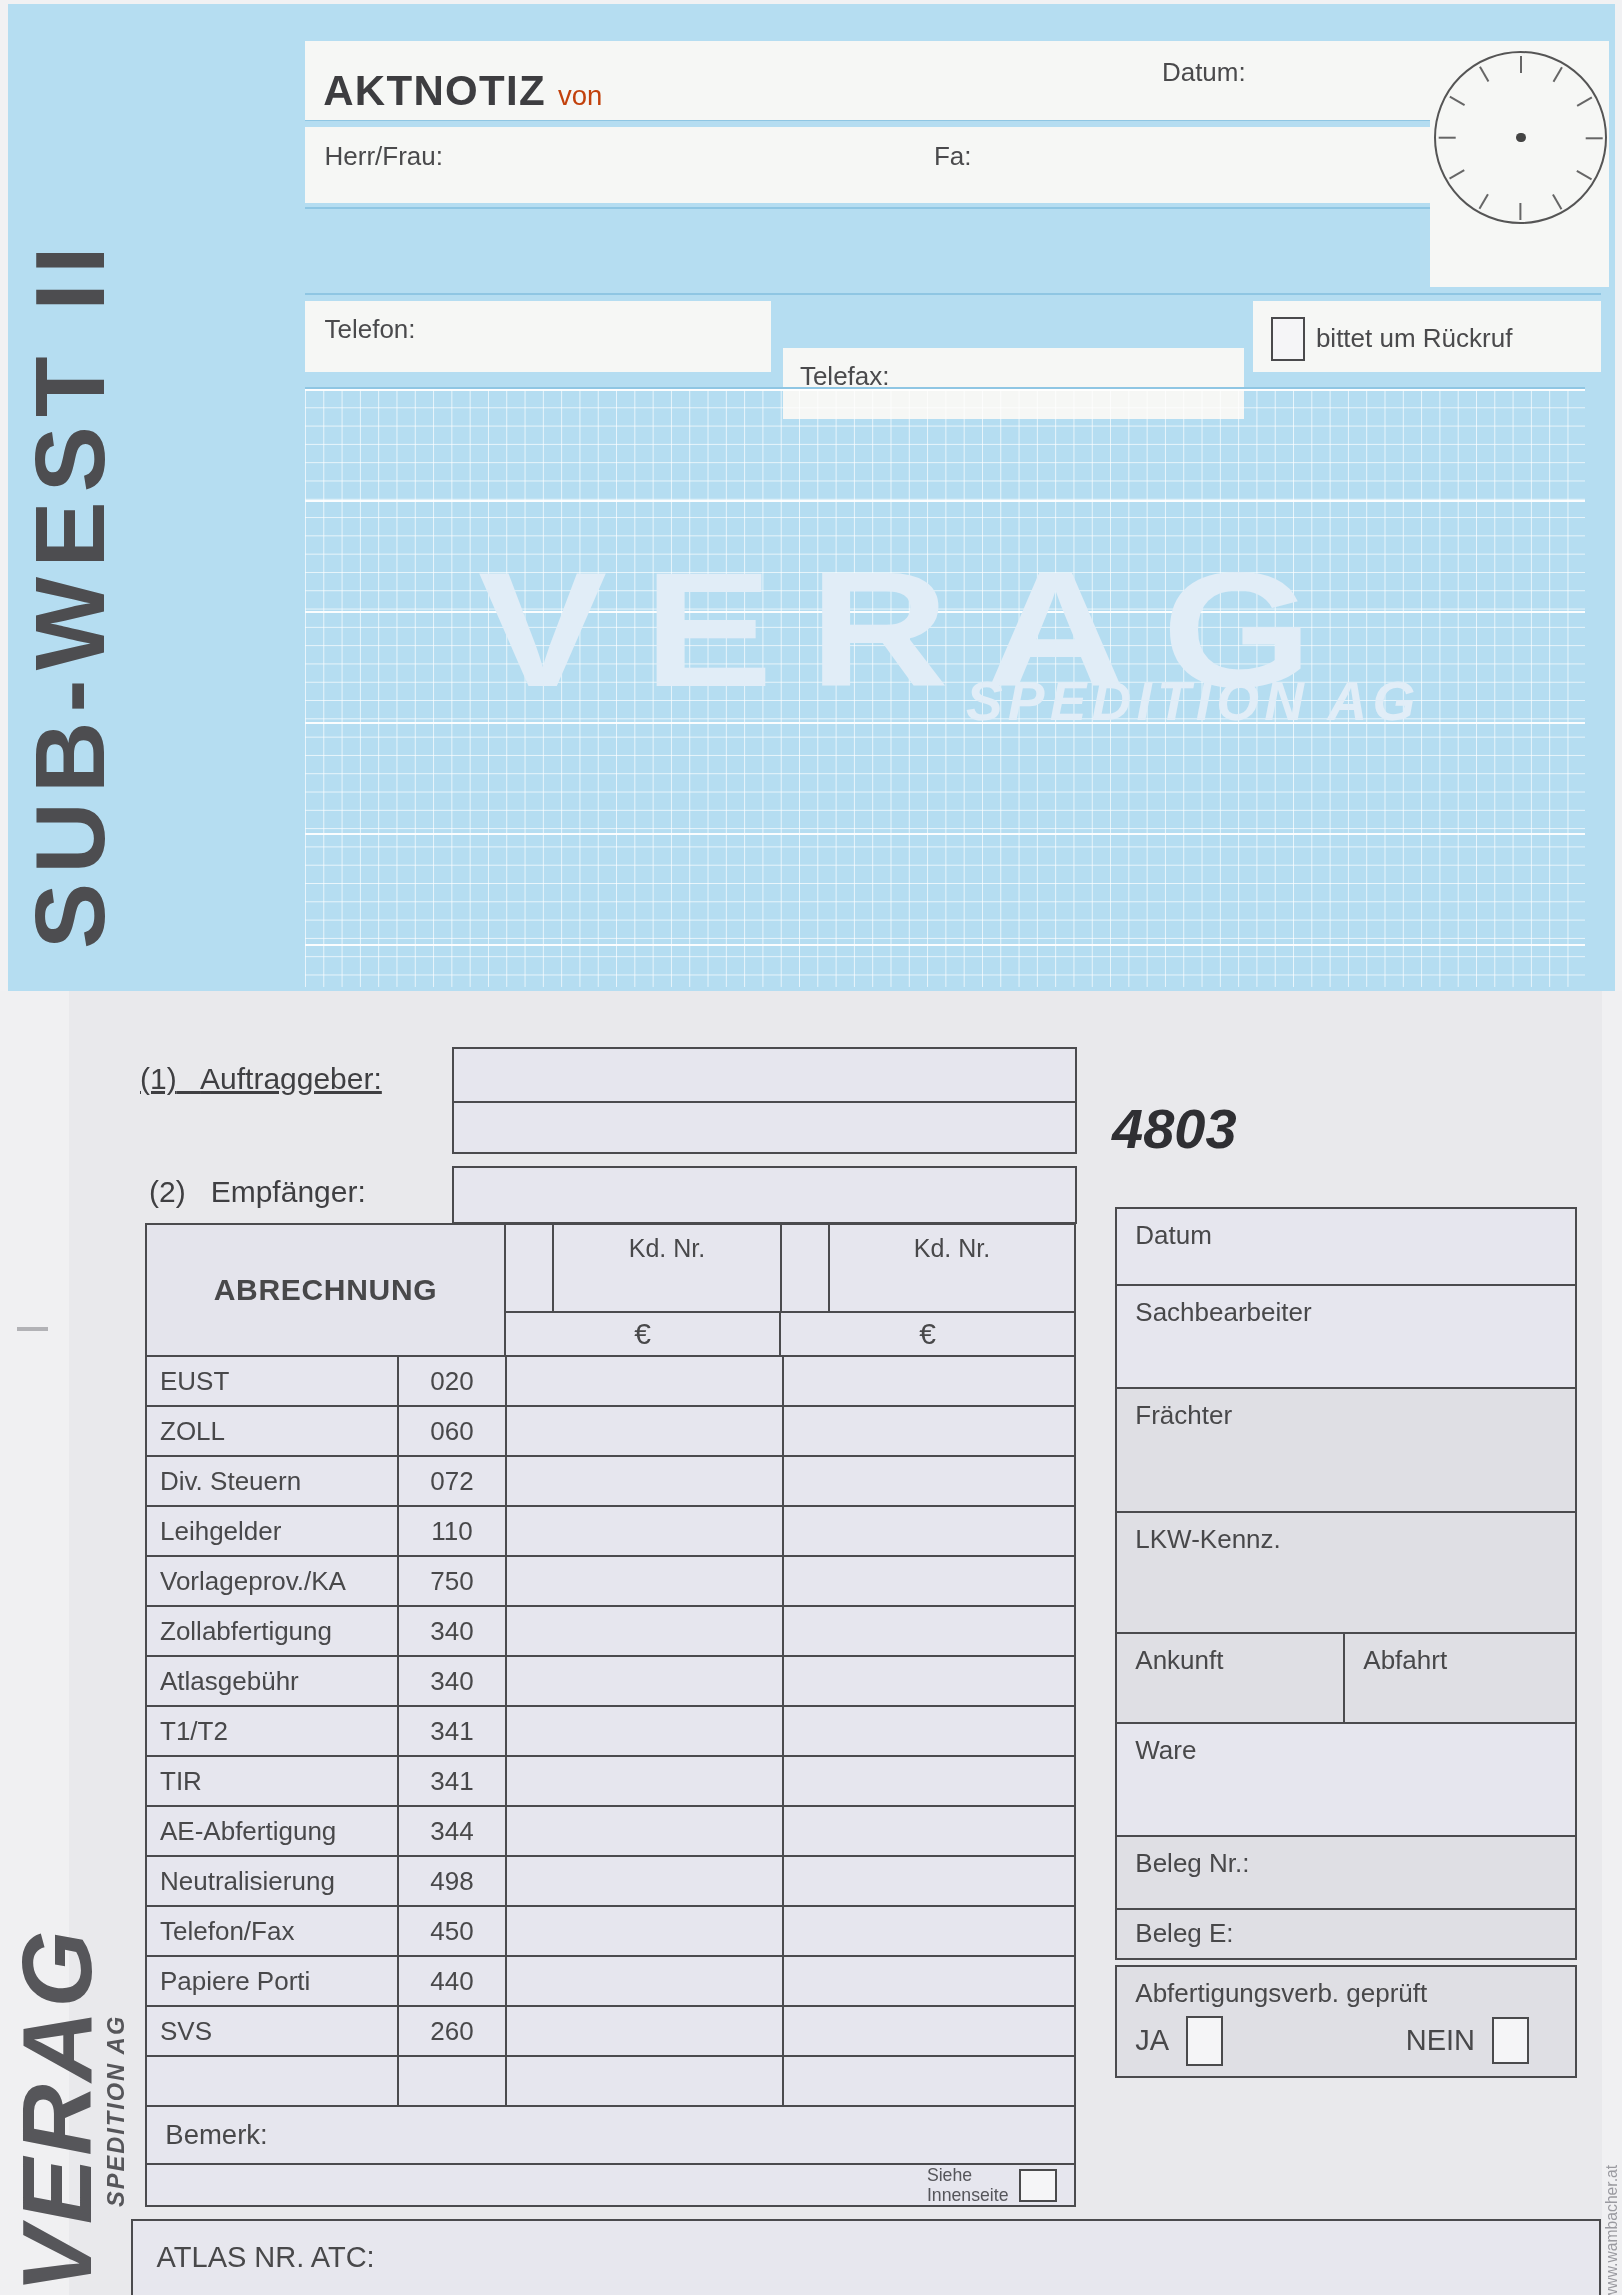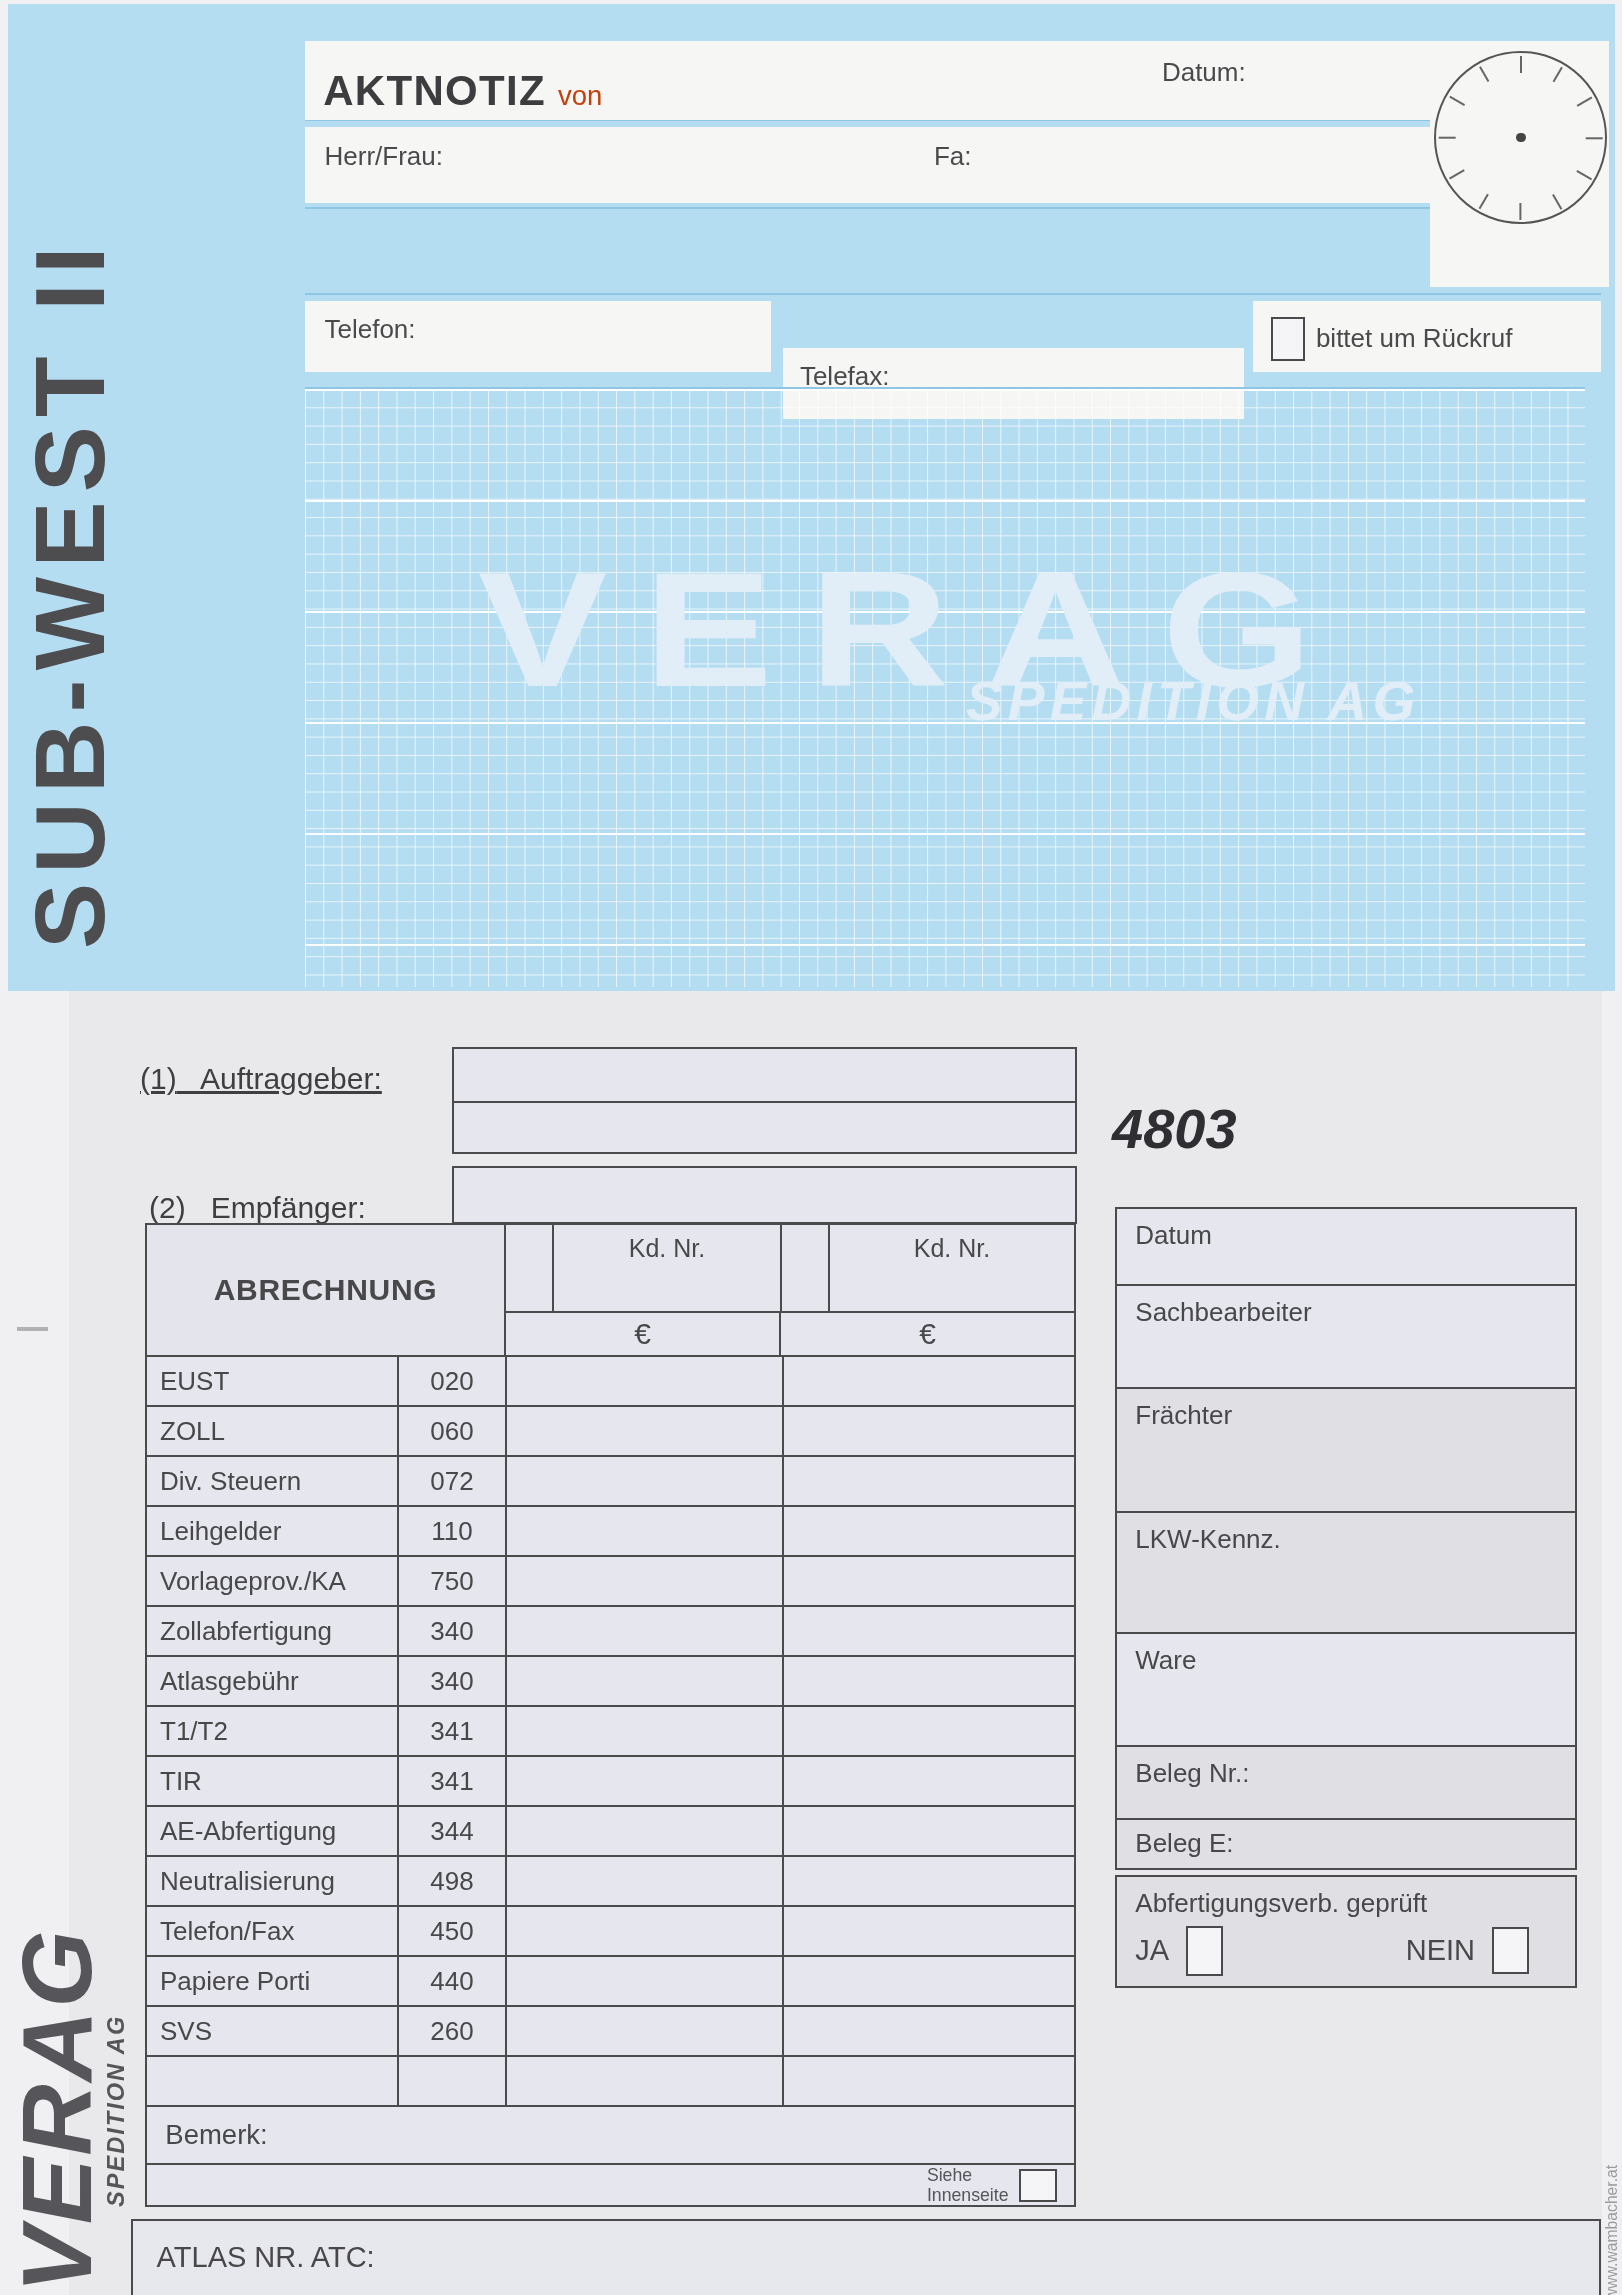--- a/index.html
+++ b/index.html
@@ -171,21 +171,21 @@
     <div class="strip-r"></div>
 
     <div class="order-lbl" style="left:140px; top:71px;text-decoration:underline;">
       <span>(1)</span>&nbsp;&nbsp;
       <span>Auftraggeber:</span>
     </div>
     <div class="fieldbox boxA">
       <div class="mid"></div>
     </div>
 
-    <div class="order-lbl" style="left:149px; top:200px;">
+    <div class="order-lbl" style="left:149px; top:184px;">
       <span>(2)</span>&nbsp;&nbsp;
       <span>Empfänger:</span>
     </div>
     <div class="fieldbox boxB"></div>
 
     <div class="formnum">4803</div>
 
     <div class="tbl">
       <div class="thead">
         <div class="h-left">ABRECHNUNG</div>
@@ -312,20 +312,28 @@
       </div>
       <div class="rp-cell" style="height:105px">
         <span>Sachbearbeiter</span>
       </div>
       <div class="rp-cell dk" style="height:126px">
         <span>Frächter</span>
       </div>
       <div class="rp-cell dk" style="height:123px">
         <span>LKW-Kennz.</span>
       </div>
+      <div class="rp-pair">
+        <div class="rp-cell dk half1" style="height:92px">
+          <span>Ankunft</span>
+        </div>
+        <div class="rp-cell dk half2" style="height:92px">
+          <span>Abfahrt</span>
+        </div>
+      </div>
       <div class="rp-cell" style="height:115px">
         <span>Ware</span>
       </div>
       <div class="rp-cell dk" style="height:75px">
         <span>Beleg Nr.:</span>
       </div>
       <div class="rp-cell dk" style="height:52px; padding-top:7.9px;">
         <span>Beleg E:</span>
       </div>
       <div class="rp-cell dk abfert">

